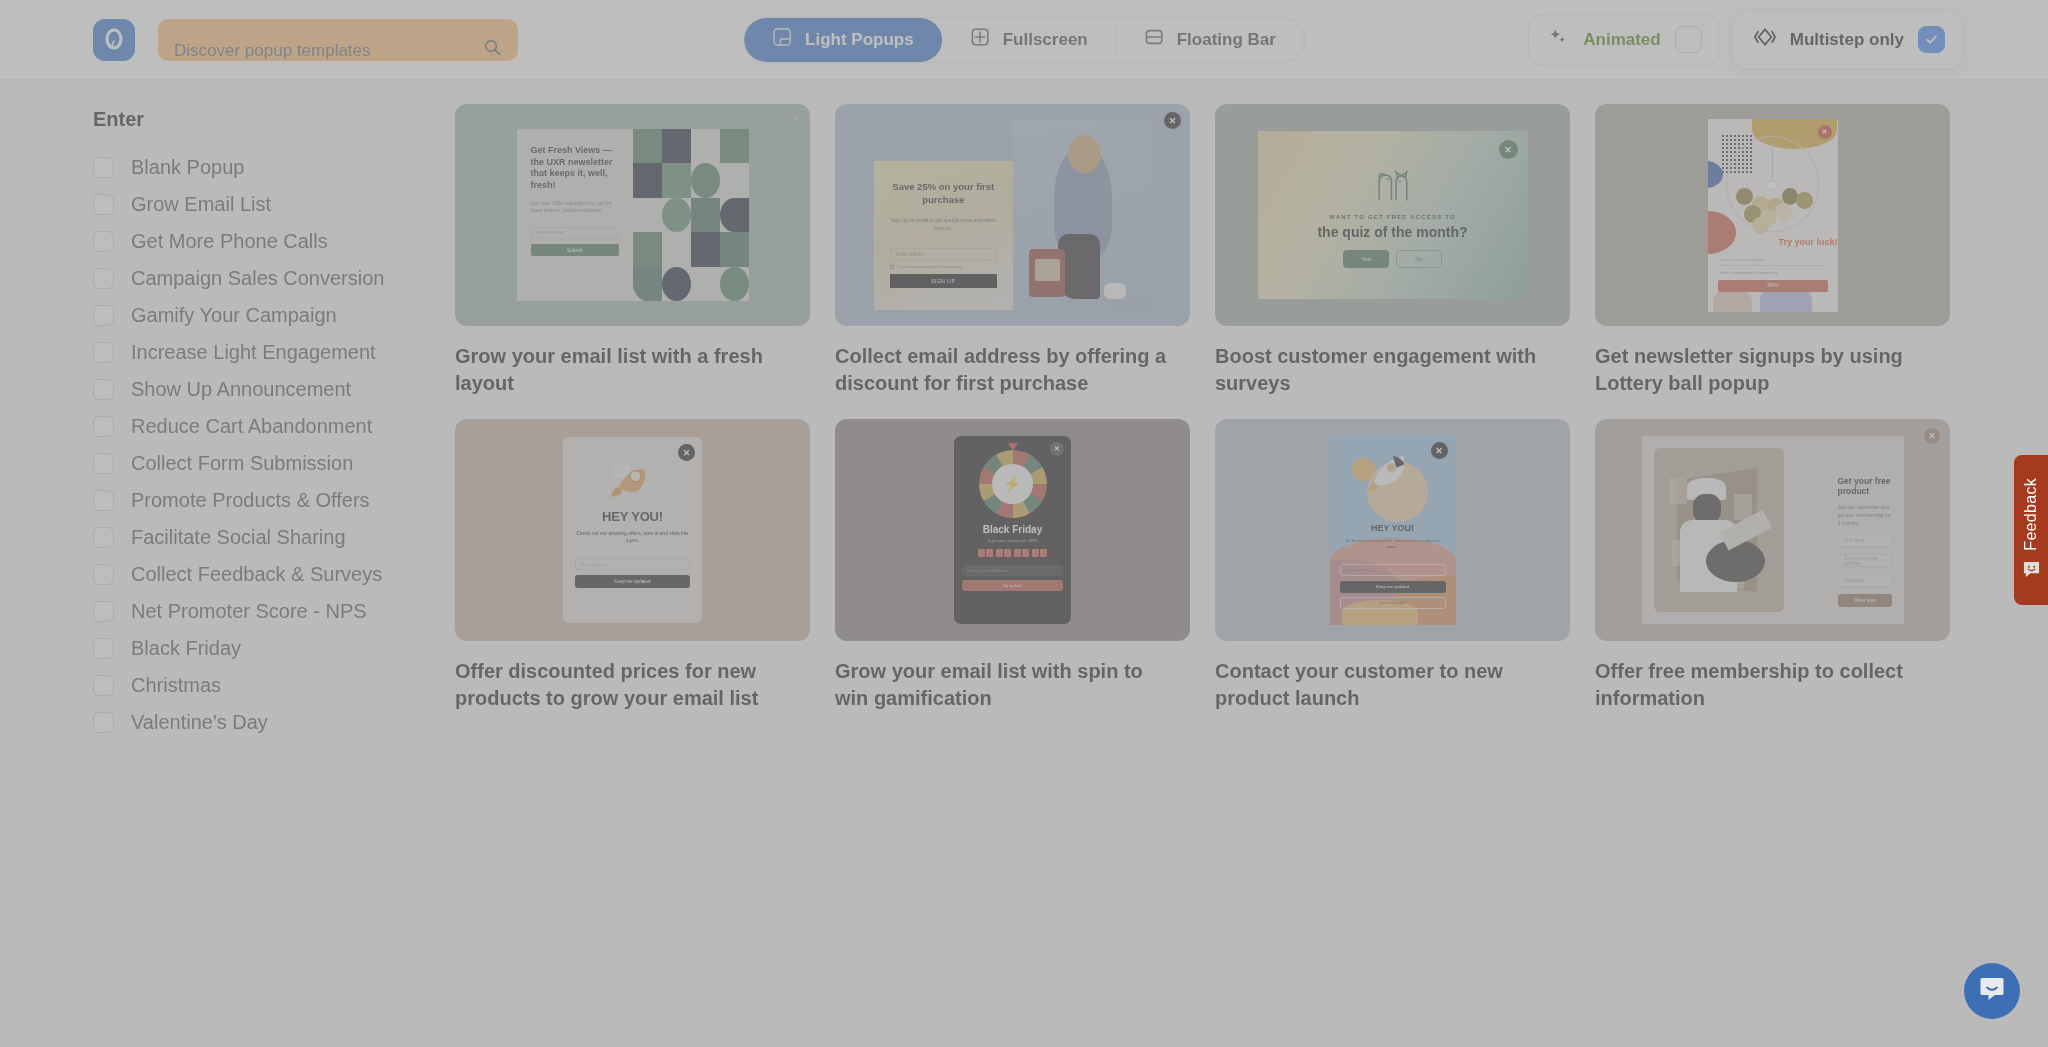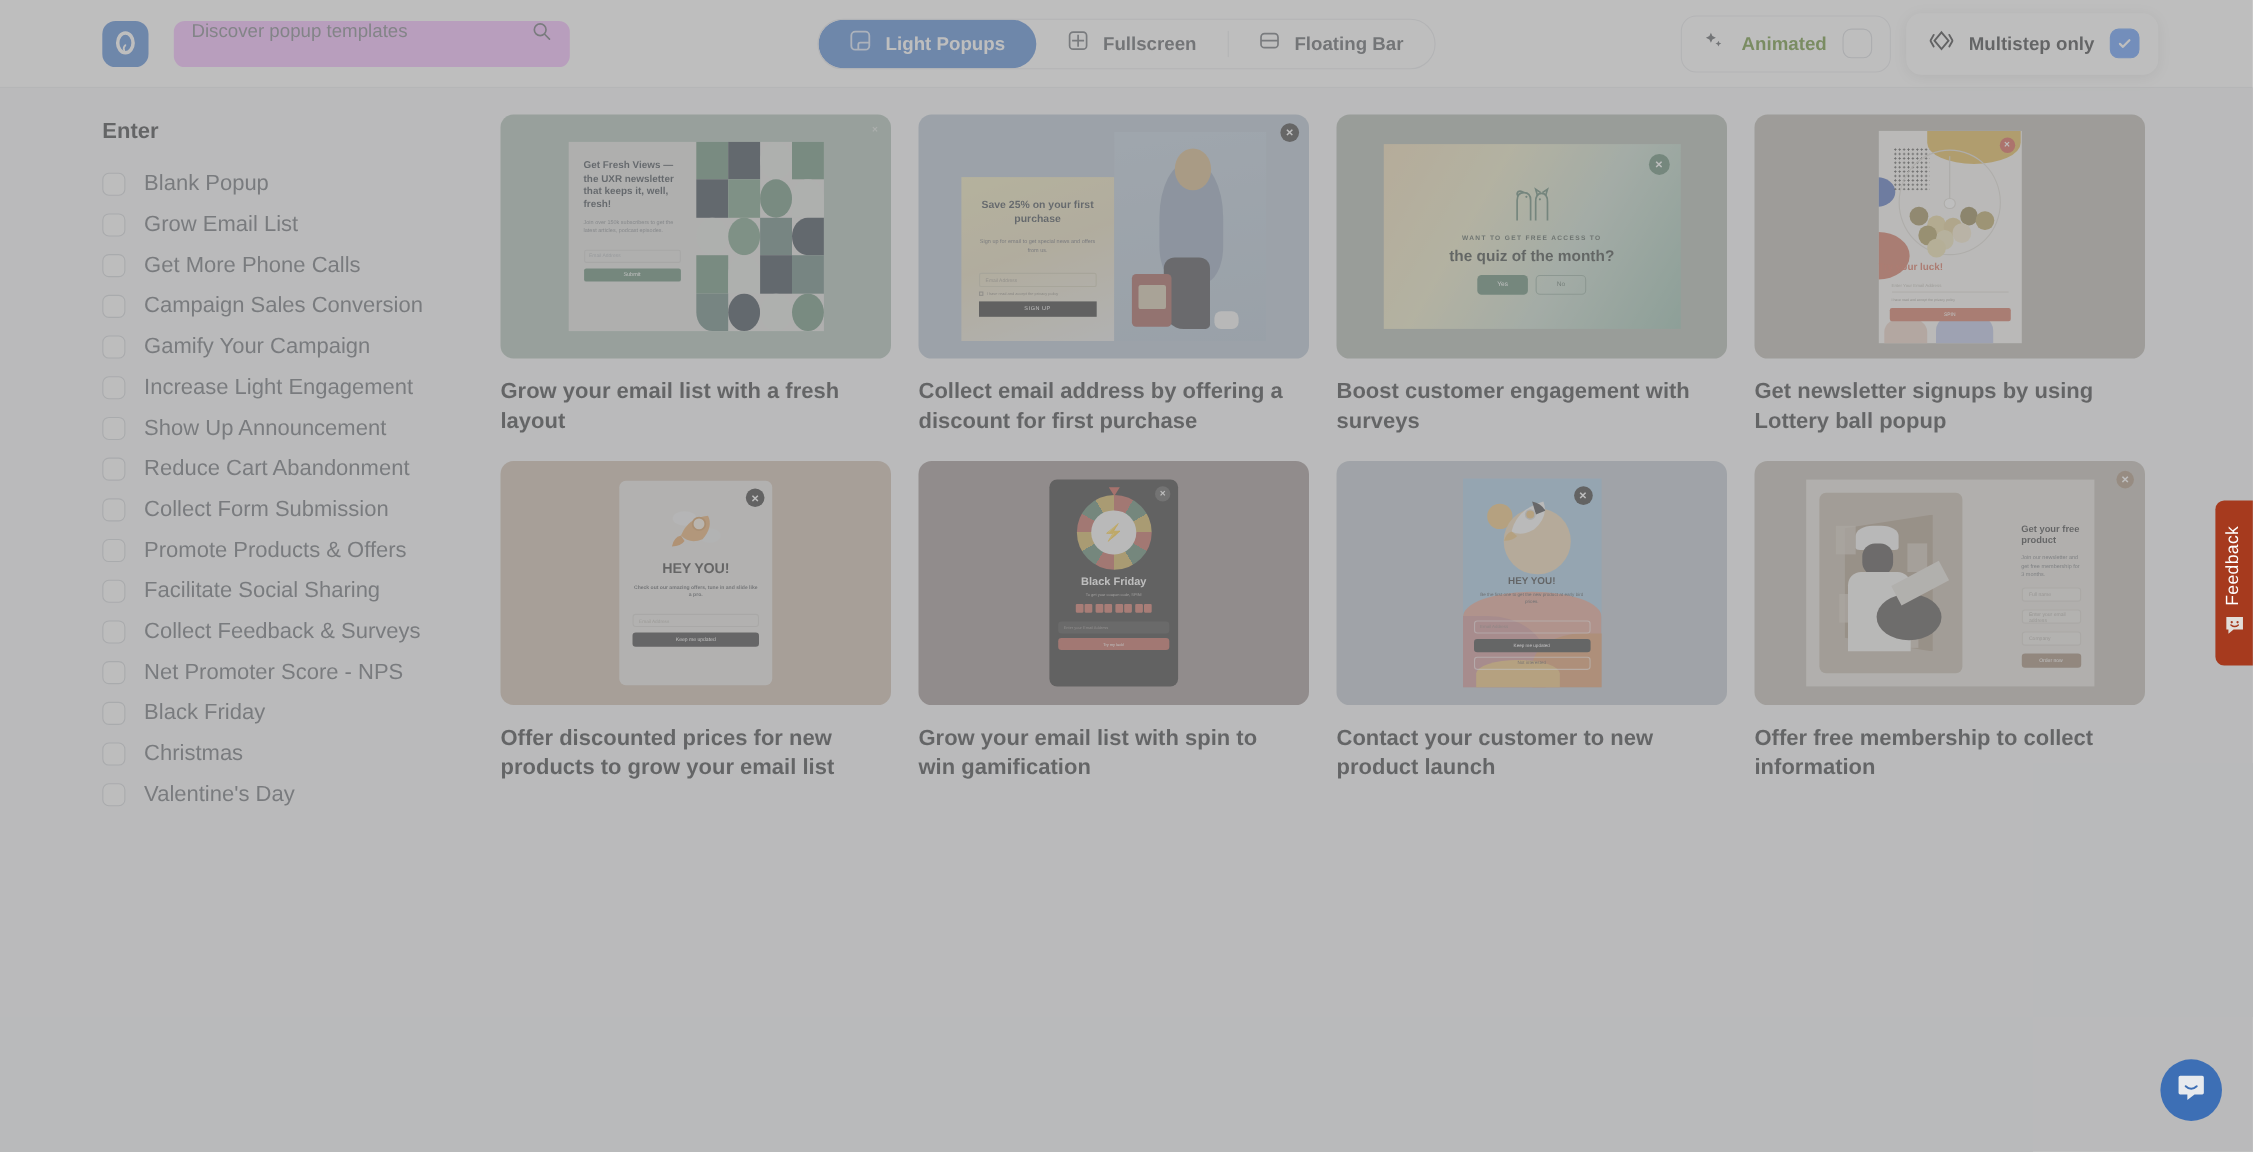--- a/index.html
+++ b/index.html
@@ -34,23 +34,23 @@
   .logo {
     width: 42px; height: 42px; margin-left: 93px;
     border-radius: 12px;
     background: #2f6ecb;
     display: flex; align-items: center; justify-content: center;
     flex: none;
   }
   .search-wrap {
     margin-left: 23px;
     width: 360px; height: 42px;
-    background: #f0abfc;
+    background: #fdba74;
     border-radius: 10px;
-    display: flex; align-items: flex-start;
+    display: flex; align-items: flex-end;
     padding: 0 16px;
     flex: none;
   }
   .search-input {
     border: none; outline: none; background: transparent;
     font-size: 17px; color: #50555e; width: 100%;
     font-family: "Liberation Sans", sans-serif;
   }
   .search-input::placeholder { color: #62676f; }
   .search-icon { flex: none; margin-left: 6px; }
@@ -200,21 +200,21 @@
   .t3 .h { font-size: 14px; font-weight: 800; color: #101a15; margin-top: 4px; }
   .t3 .row { display: flex; gap: 7px; margin-top: 10px; }
   .t3 .yes { background:#3f7055; color:#fff; }
   .t3 .no { background:transparent; color:#3f5a4c; border:1px solid #7c9a8a; }
   .t3 .bt { width: 46px; height: 18px; border-radius: 4px; font-size: 6px;
             display:flex; align-items:center; justify-content:center; }
 
   
   .t4 { background: #aaa69d; }
   .t4 .pop { width: 130px; height: 193px; background: #f4f2ee; position: relative; overflow: hidden; }
-  .t4 .h { position:absolute; left:0; right:12px; top:118px; text-align:left;
+  .t4 .h { position:absolute; left:0; right:0; top:118px; text-align:right;
            font-size: 9px; font-weight: 800; color: #d0533a; }
   .t4 .inp { position:absolute; left:12px; right:12px; top:136px; height: 11px;
              border-bottom: 1px solid #d8d4cc; font-size: 4px; color:#a9a59d; display:flex; align-items:center; }
   .t4 .cbx { position:absolute; left:12px; right:12px; top:152px; font-size: 3.2px; color:#8b8780; }
   .t4 .btn { position:absolute; left:10px; right:10px; top:161px; height: 12px; background:#c8553a;
              color:#fff; font-size:4.5px; display:flex; align-items:center; justify-content:center; border-radius:2px; }
 
   
   .t5 { background: #c2ad9c; }
   .t5 .pop { width: 139px; height: 186px; background: #e0dedb; border-radius: 6px;

